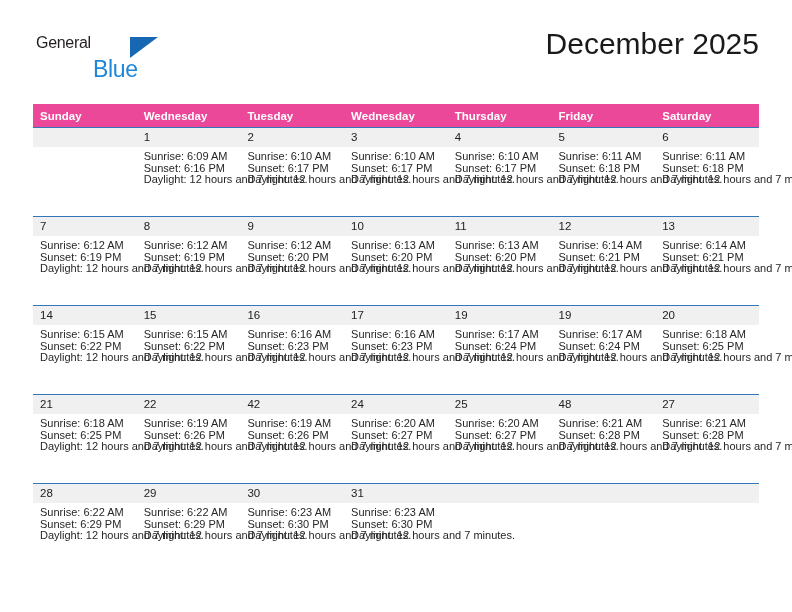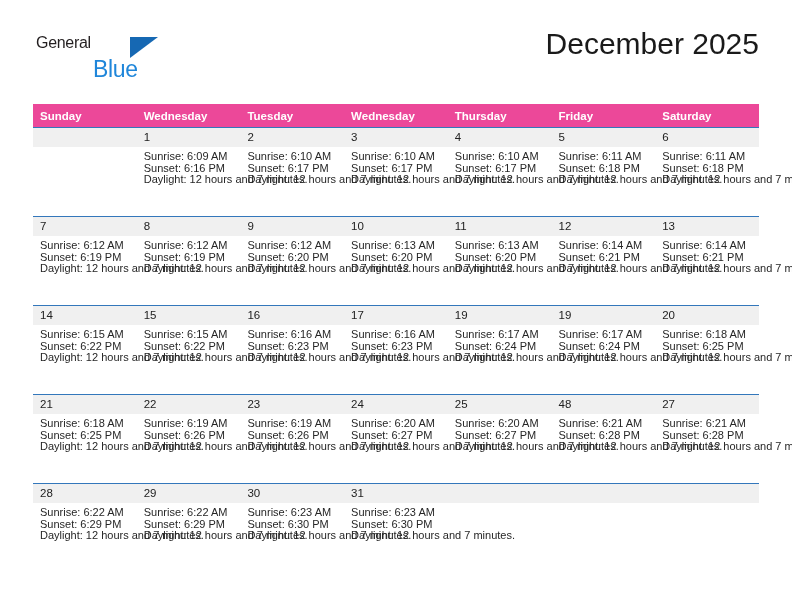--- a/index.html
+++ b/index.html
@@ -403,21 +403,21 @@
           <div class="cell-num">22</div>
           <div class="cell-body">
             <div>Sunrise: 6:19 AM</div>
             <div>Sunset: 6:26 PM</div>
             <div class="daylight-wrap">Daylight: 12 hours and 7 minutes.</div>
           </div>
         </div>
           </td>
         <td>
             <div class="cell">
-          <div class="cell-num">23</div>
+          <div class="cell-num">42</div>
           <div class="cell-body">
             <div>Sunrise: 6:19 AM</div>
             <div>Sunset: 6:26 PM</div>
             <div class="daylight-wrap">Daylight: 12 hours and 7 minutes.</div>
           </div>
         </div>
           </td>
         <td>
             <div class="cell">
           <div class="cell-num">24</div>

